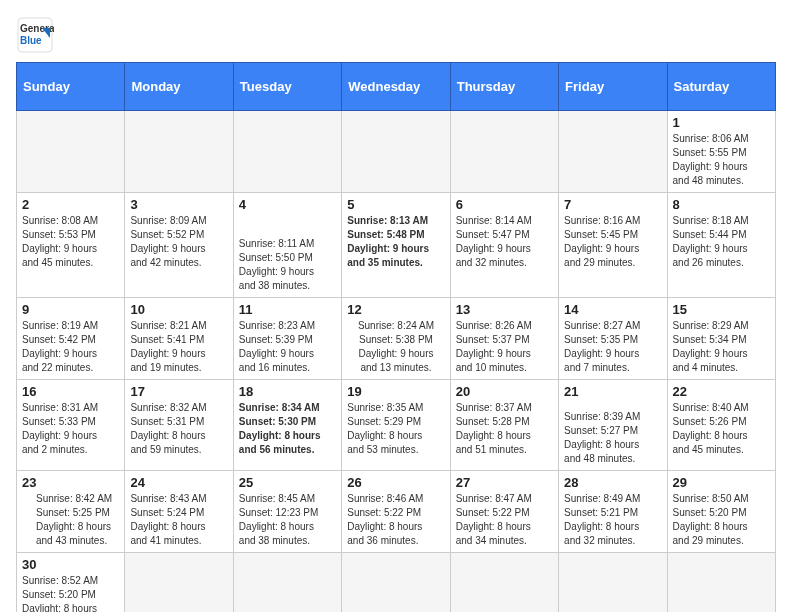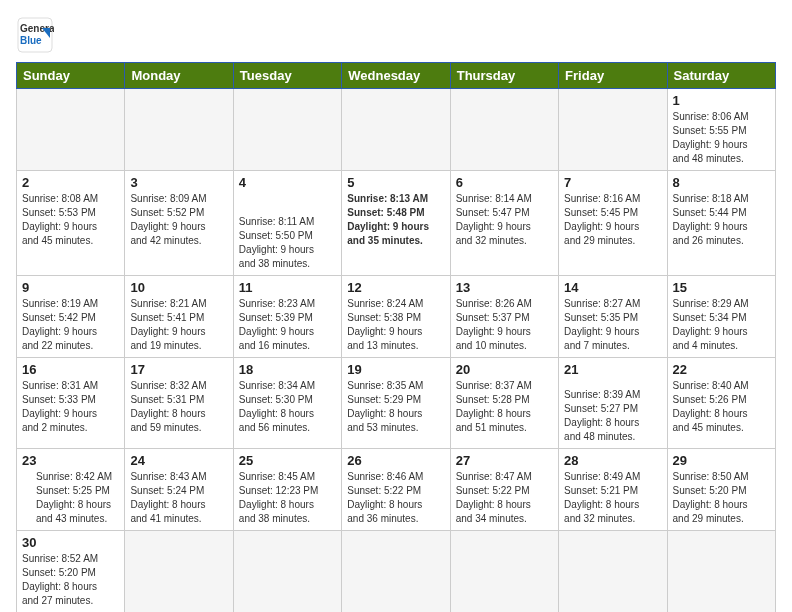--- a/index.html
+++ b/index.html
@@ -33,24 +33,24 @@
       font-size: 14px;
       color: #444;
       margin-top: 2px;
     }
     .calendar {
       width: 100%;
       border-collapse: collapse;
       border: 1px solid #bbb;
     }
     .calendar th {
-      background-color: #4d7c0f;
+      background-color: #3b82f6;
       color: #fff;
       text-align: left;
-      padding: 5px 6px;
+      padding: 16px 6px;
       font-size: 13px;
       font-weight: bold;
       border: 1px solid #2a5aaf;
     }
     .calendar td {
       vertical-align: top;
       border: 1px solid #ccc;
       padding: 4px 5px;
       width: calc(100%/7);
       height: 80px;
@@ -191,21 +191,21 @@
         </td>
         <td>
           <span class="day-number">11</span>
           <div class="day-info" style="white-space: pre-line;">Sunrise: 8:23 AM
 Sunset: 5:39 PM
 Daylight: 9 hours
 and 16 minutes.</div>
         </td>
         <td>
           <span class="day-number">12</span>
-          <div class="day-info" style="white-space: pre-line;">Sunrise: 8:24 AM
+          <div class="day-info" style="white-space: pre-line; text-align: center;">Sunrise: 8:24 AM
 Sunset: 5:38 PM
 Daylight: 9 hours
 and 13 minutes.</div>
         </td>
         <td>
           <span class="day-number">13</span>
           <div class="day-info" style="white-space: pre-line;">Sunrise: 8:26 AM
 Sunset: 5:37 PM
 Daylight: 9 hours
 and 10 minutes.</div>
@@ -235,21 +235,21 @@
         </td>
         <td>
           <span class="day-number">17</span>
           <div class="day-info" style="white-space: pre-line;">Sunrise: 8:32 AM
 Sunset: 5:31 PM
 Daylight: 8 hours
 and 59 minutes.</div>
         </td>
         <td>
           <span class="day-number">18</span>
-          <div class="day-info" style="white-space: pre-line;">Sunrise: 8:34 AM
+          <div class="day-info" style="white-space: pre-line; font-weight: bold;">Sunrise: 8:34 AM
 Sunset: 5:30 PM
 Daylight: 8 hours
 and 56 minutes.</div>
         </td>
         <td>
           <span class="day-number">19</span>
           <div class="day-info" style="white-space: pre-line;">Sunrise: 8:35 AM
 Sunset: 5:29 PM
 Daylight: 8 hours
 and 53 minutes.</div>

